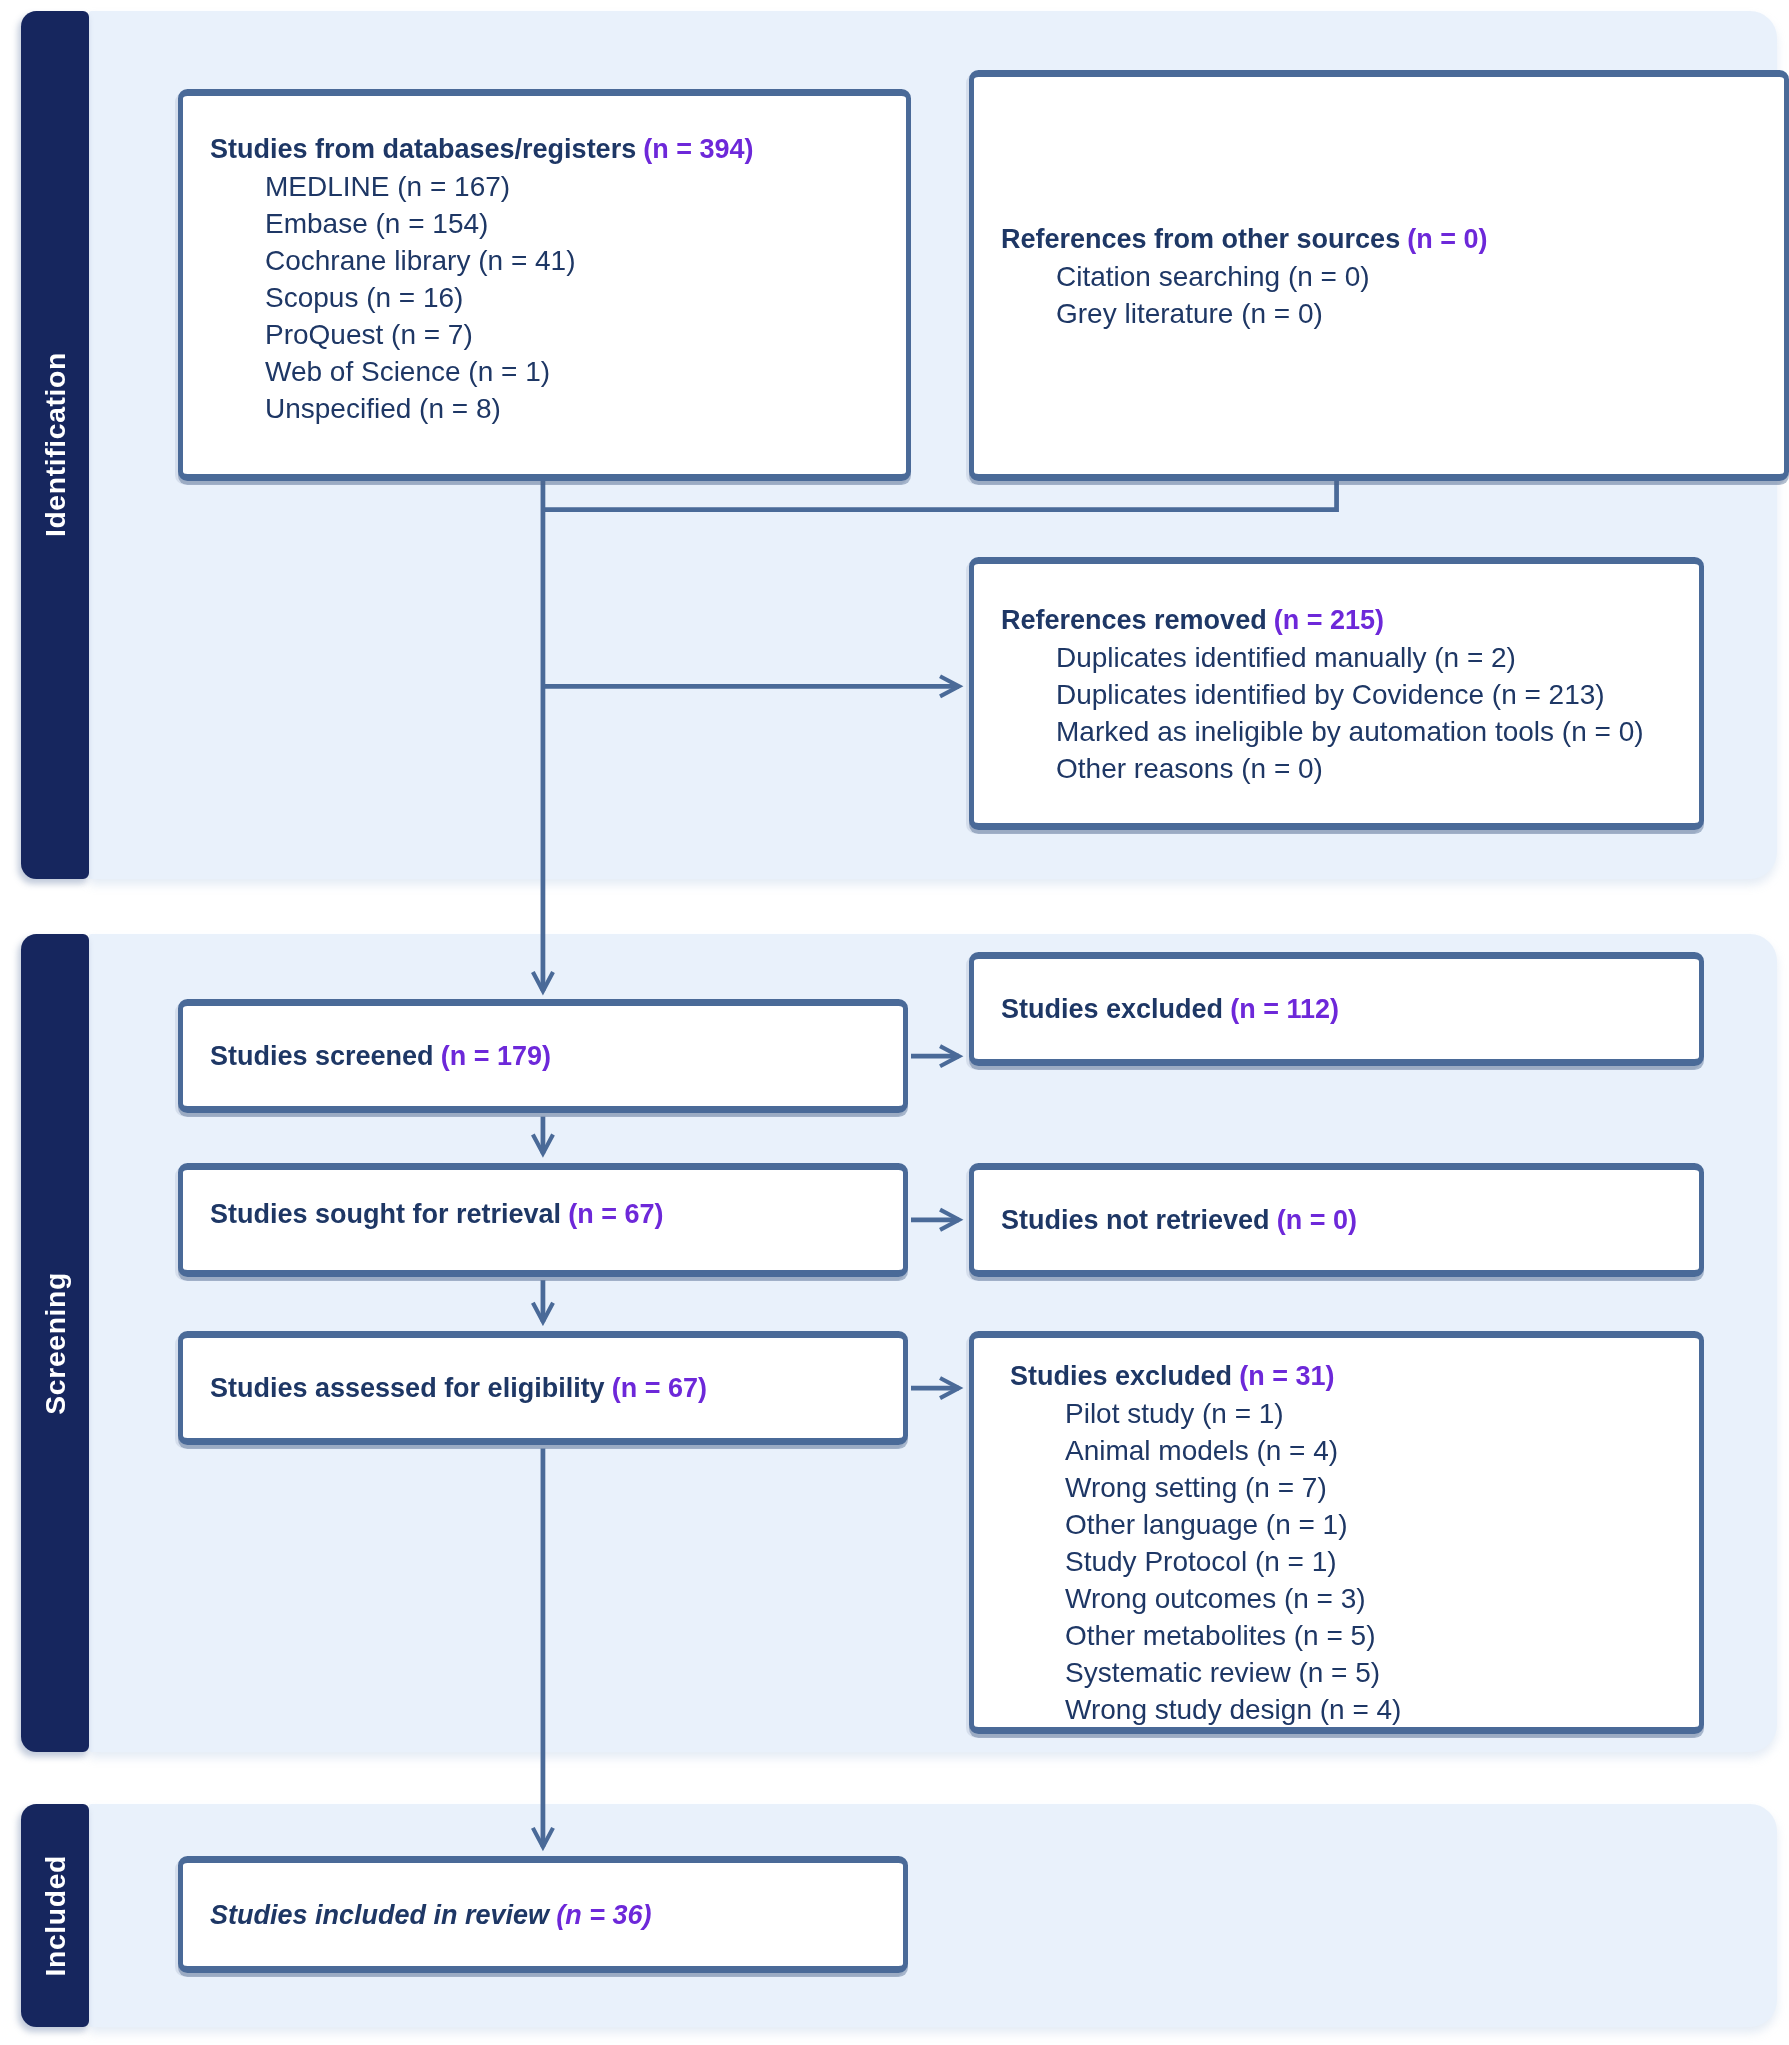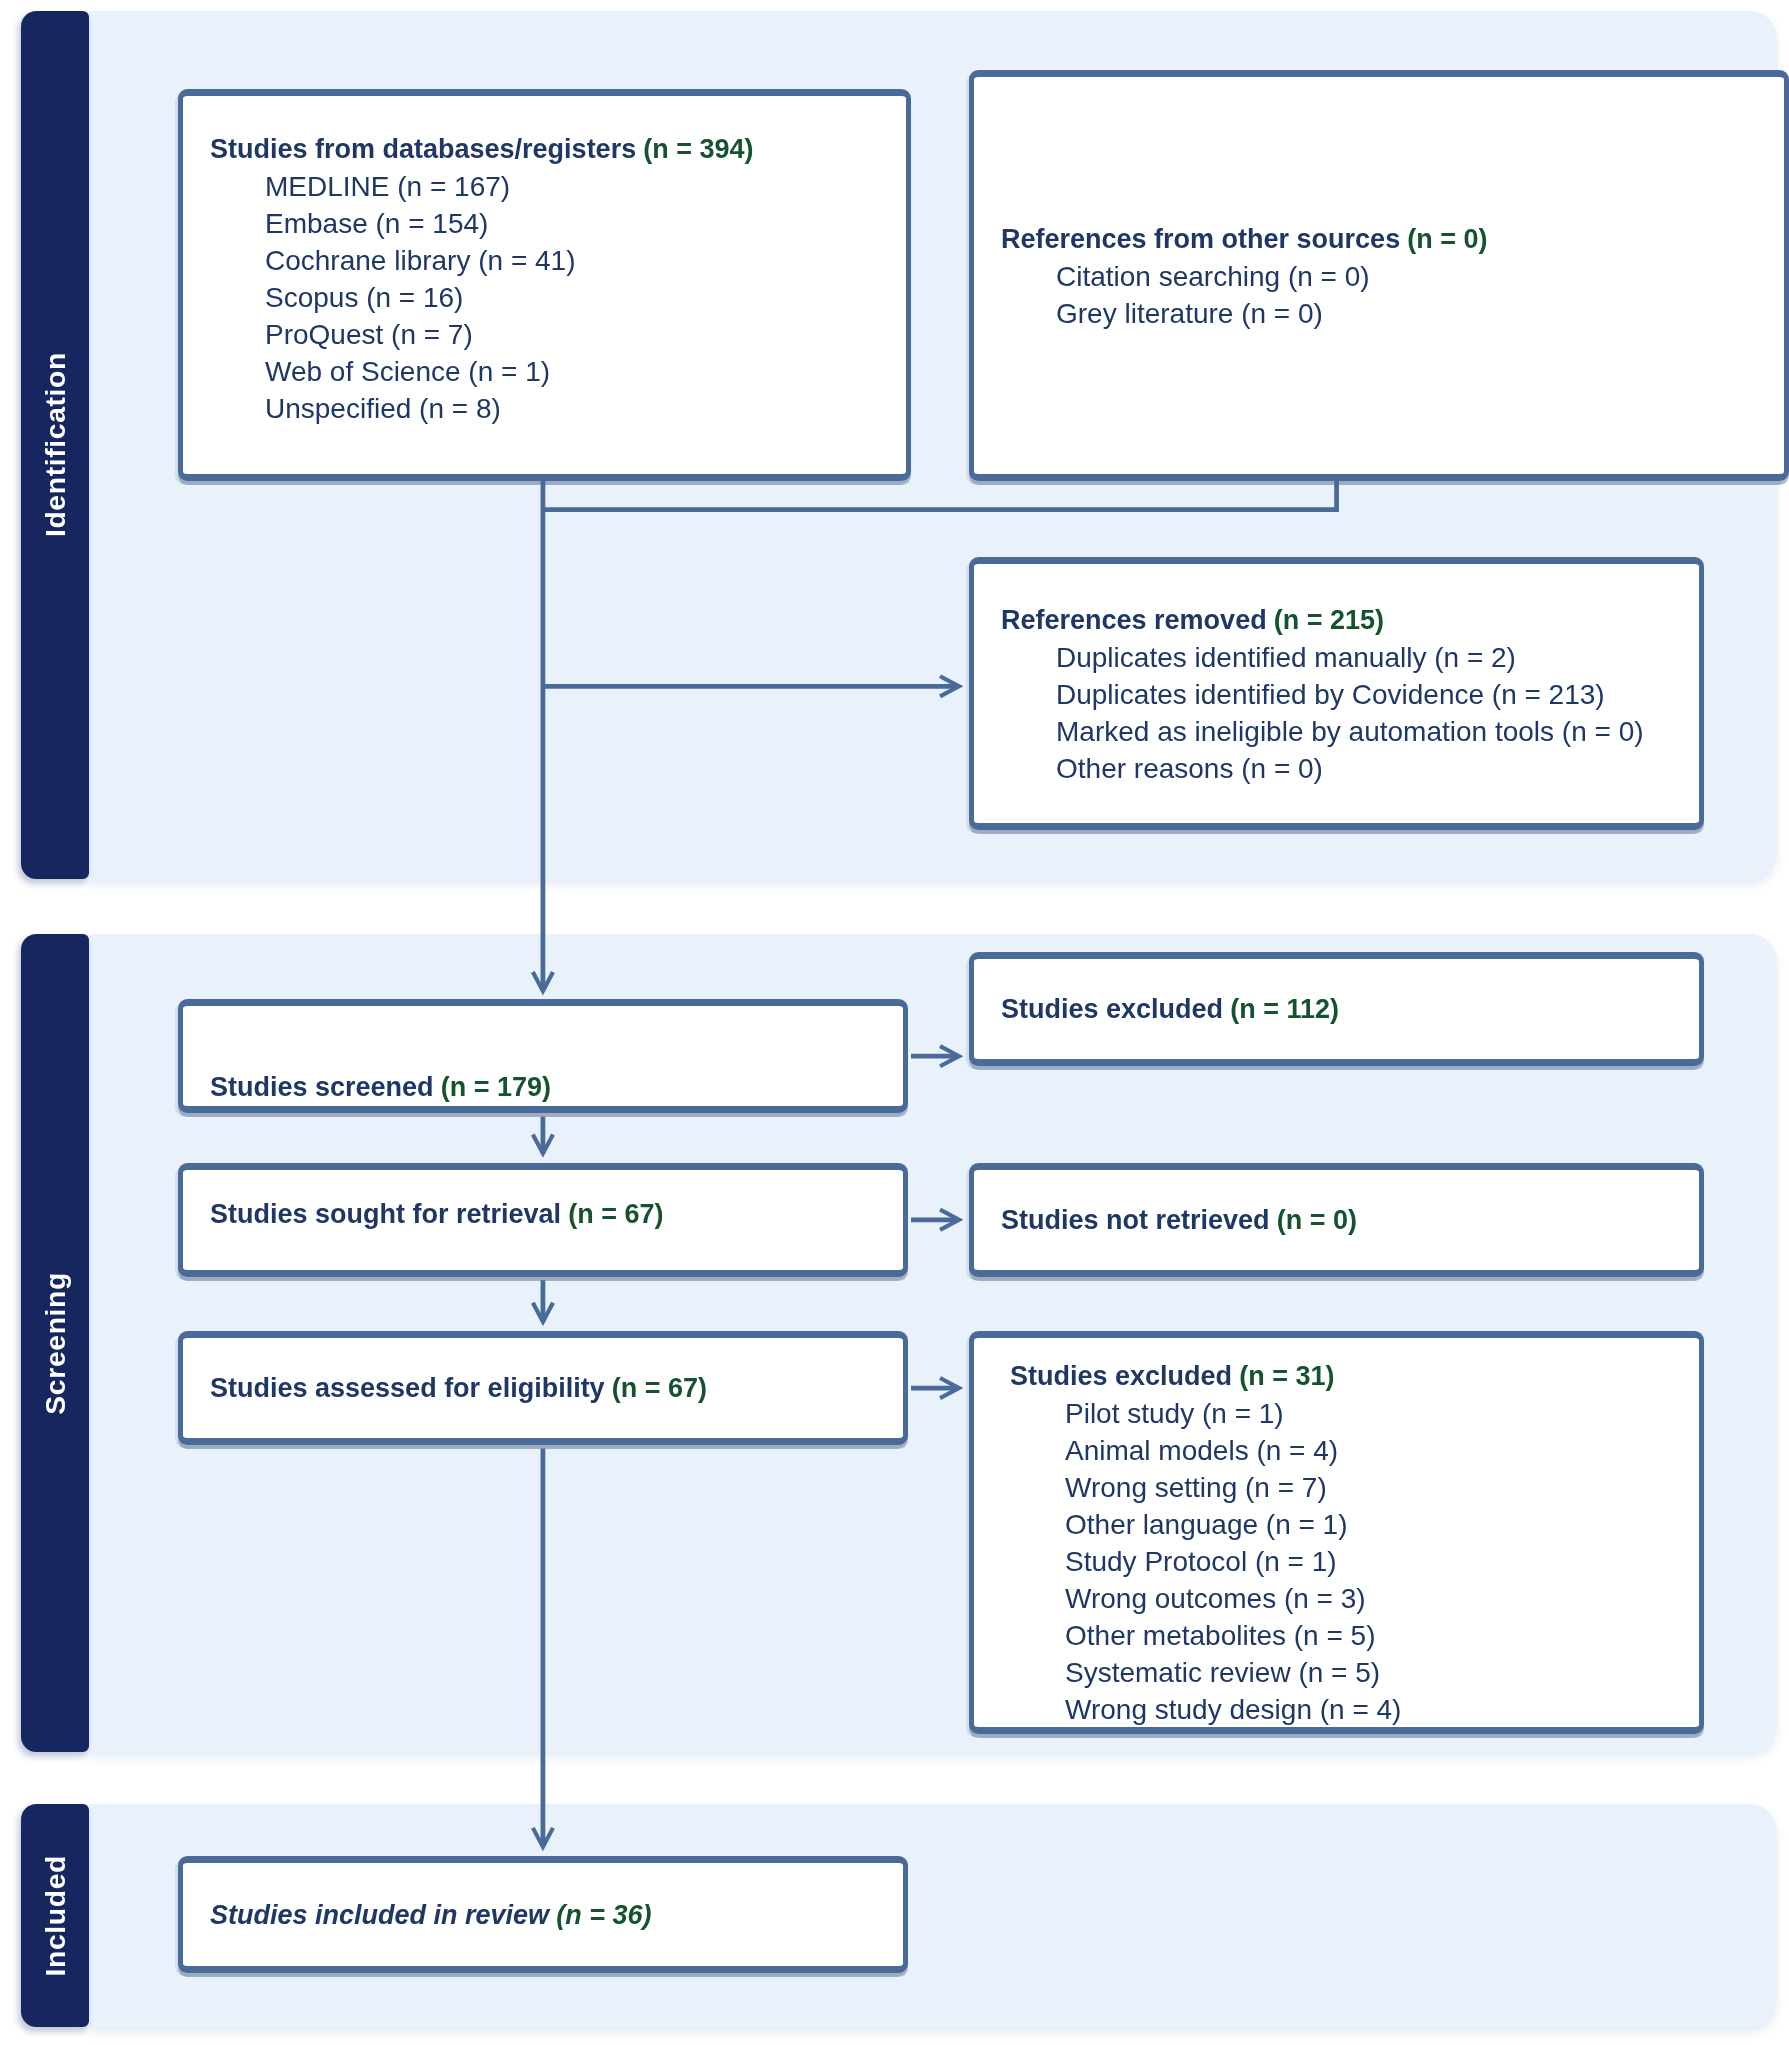--- a/index.html
+++ b/index.html
@@ -38,27 +38,27 @@
 
   
   .box {
     position:absolute; z-index:3; background:#ffffff; box-sizing:border-box;
     border:5.3px solid #4a6a98; border-top-width:7.7px; border-bottom-width:7.7px;
     border-radius:9.5px;
     box-shadow:0 4.1px 0 rgba(67,94,135,.40), -3px 3.6px 0 rgba(120,140,170,.18);
     display:flex; flex-direction:column;
   }
   .box .title { font-size:27px; font-weight:700; line-height:38px; }
-  .box .n     { color:#14532d; font-weight:700; margin-left:7.1px;margin-top:10px; }
+  .box .n     { color:#6d28d9; font-weight:700; margin-left:7.1px;margin-top:10px; }
   .box .item  { font-size:28px; font-weight:400; line-height:37px; padding-left:55px; }
 
   #box-databases   { left:178px;  top:89px;  width:733px; height:392px; padding:34px 18px 0 27px; }
   #box-othersrc    { left:969px; top:70px;  width:820px; height:411px; padding:0 18px 0 27px; justify-content:center; }
   #box-removed     { left:969px; top:557px;  width:735px; height:273px; padding:0 18px 0 27px; justify-content:center; }
-  #box-screened    { left:178px;  top:999px; width:730px; height:114px; padding:0 12px 0 27px; justify-content:flex-end; }
+  #box-screened    { left:178px;  top:999px; width:730px; height:114px; padding:0 12px 0 27px; justify-content:center; }
   #box-excl-scr    { left:969px; top:952px; width:735px; height:114px; padding:0 12px 0 27px; justify-content:center; }
   #box-sought      { left:178px;  top:1163px; width:730px; height:114px; padding:0 12px 12px 27px; justify-content:center; }
   #box-notretr     { left:969px; top:1163px; width:735px; height:114px; padding:0 12px 0 27px; justify-content:center; }
   #box-assessed    { left:178px;  top:1331px; width:730px; height:114px; padding:0 12px 0 27px; justify-content:center; }
   #box-excl-elig   { left:969px; top:1331px; width:735px; height:403px; padding:19px 12px 0 36px; }
   #box-included    { left:178px;  top:1856px; width:730px; height:117px; padding:0 12px 0 27px; justify-content:center;font-style:italic; }
 </style>
 </head>
 <body>
 

